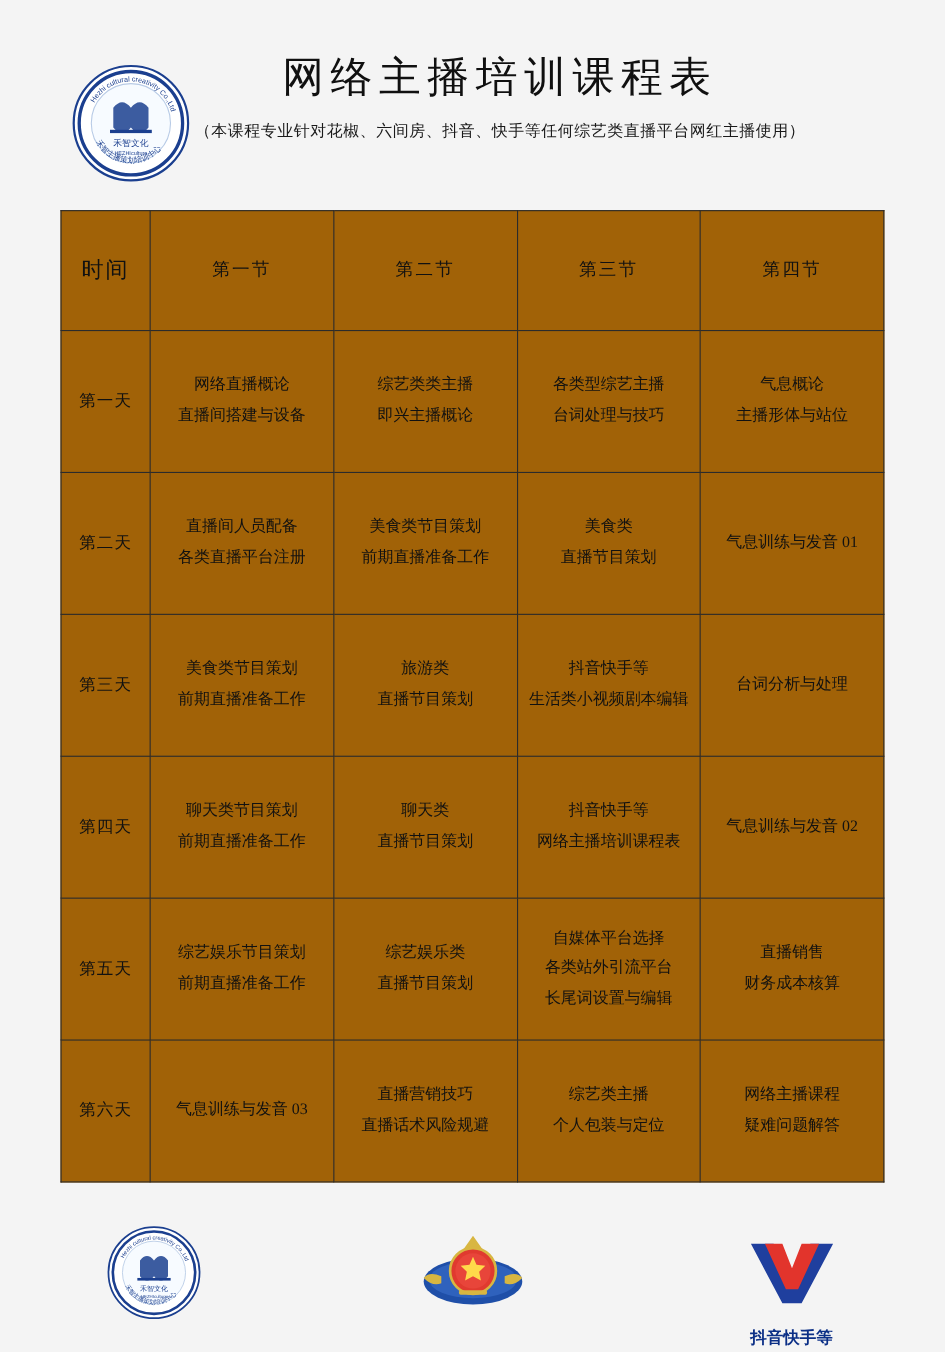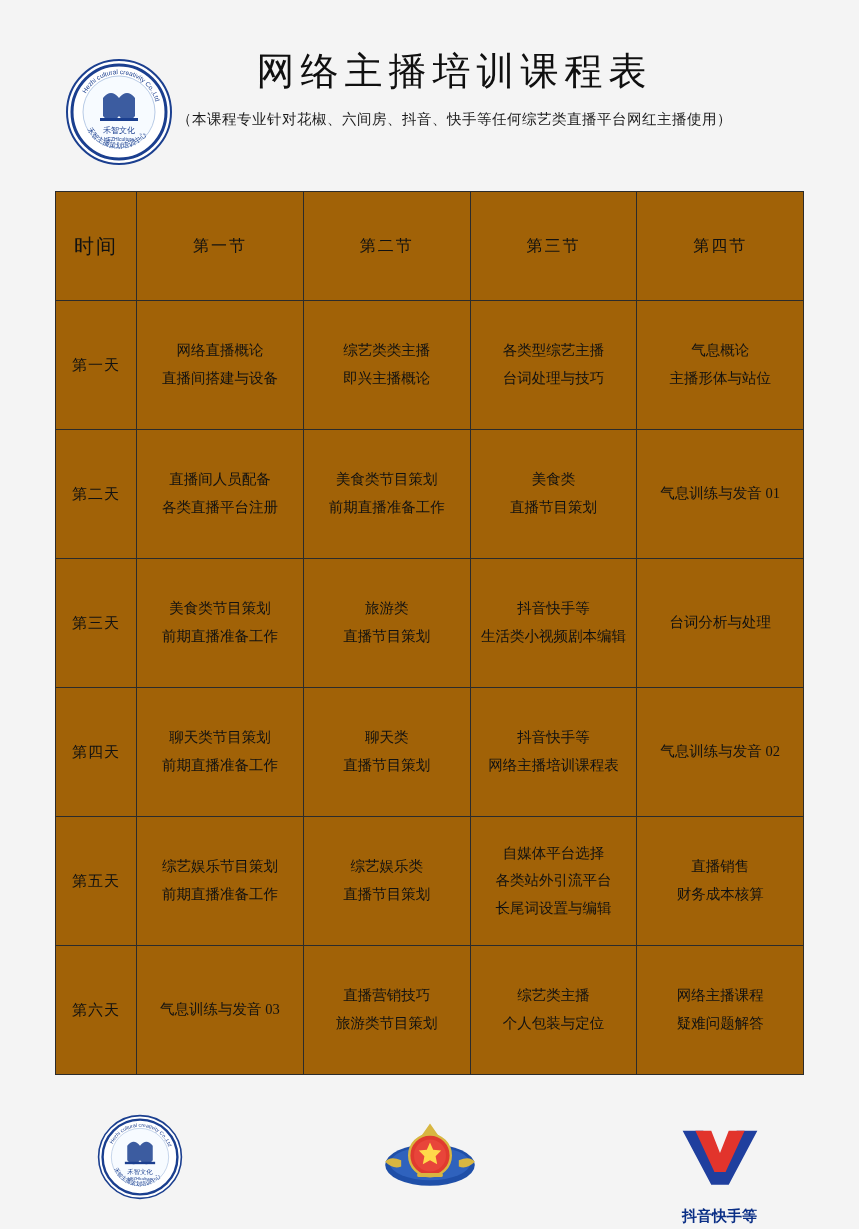--- a/index.html
+++ b/index.html
@@ -283,21 +283,21 @@
           </td>
         </tr>
 
         <tr class="body">
           <td class="daycol">第六天</td>
           <td>
             <span class="cell-line">气息训练与发音 03</span>
           </td>
           <td>
             <span class="cell-line">直播营销技巧</span>
-            <span class="cell-line">旅游类节目策划</span>
+            <span class="cell-line">直播话术风险规避</span>
           </td>
           <td>
             <span class="cell-line">综艺类主播</span>
             <span class="cell-line">个人包装与定位</span>
           </td>
           <td>
             <span class="cell-line">网络主播课程</span>
             <span class="cell-line">疑难问题解答</span>
           </td>
         </tr>

